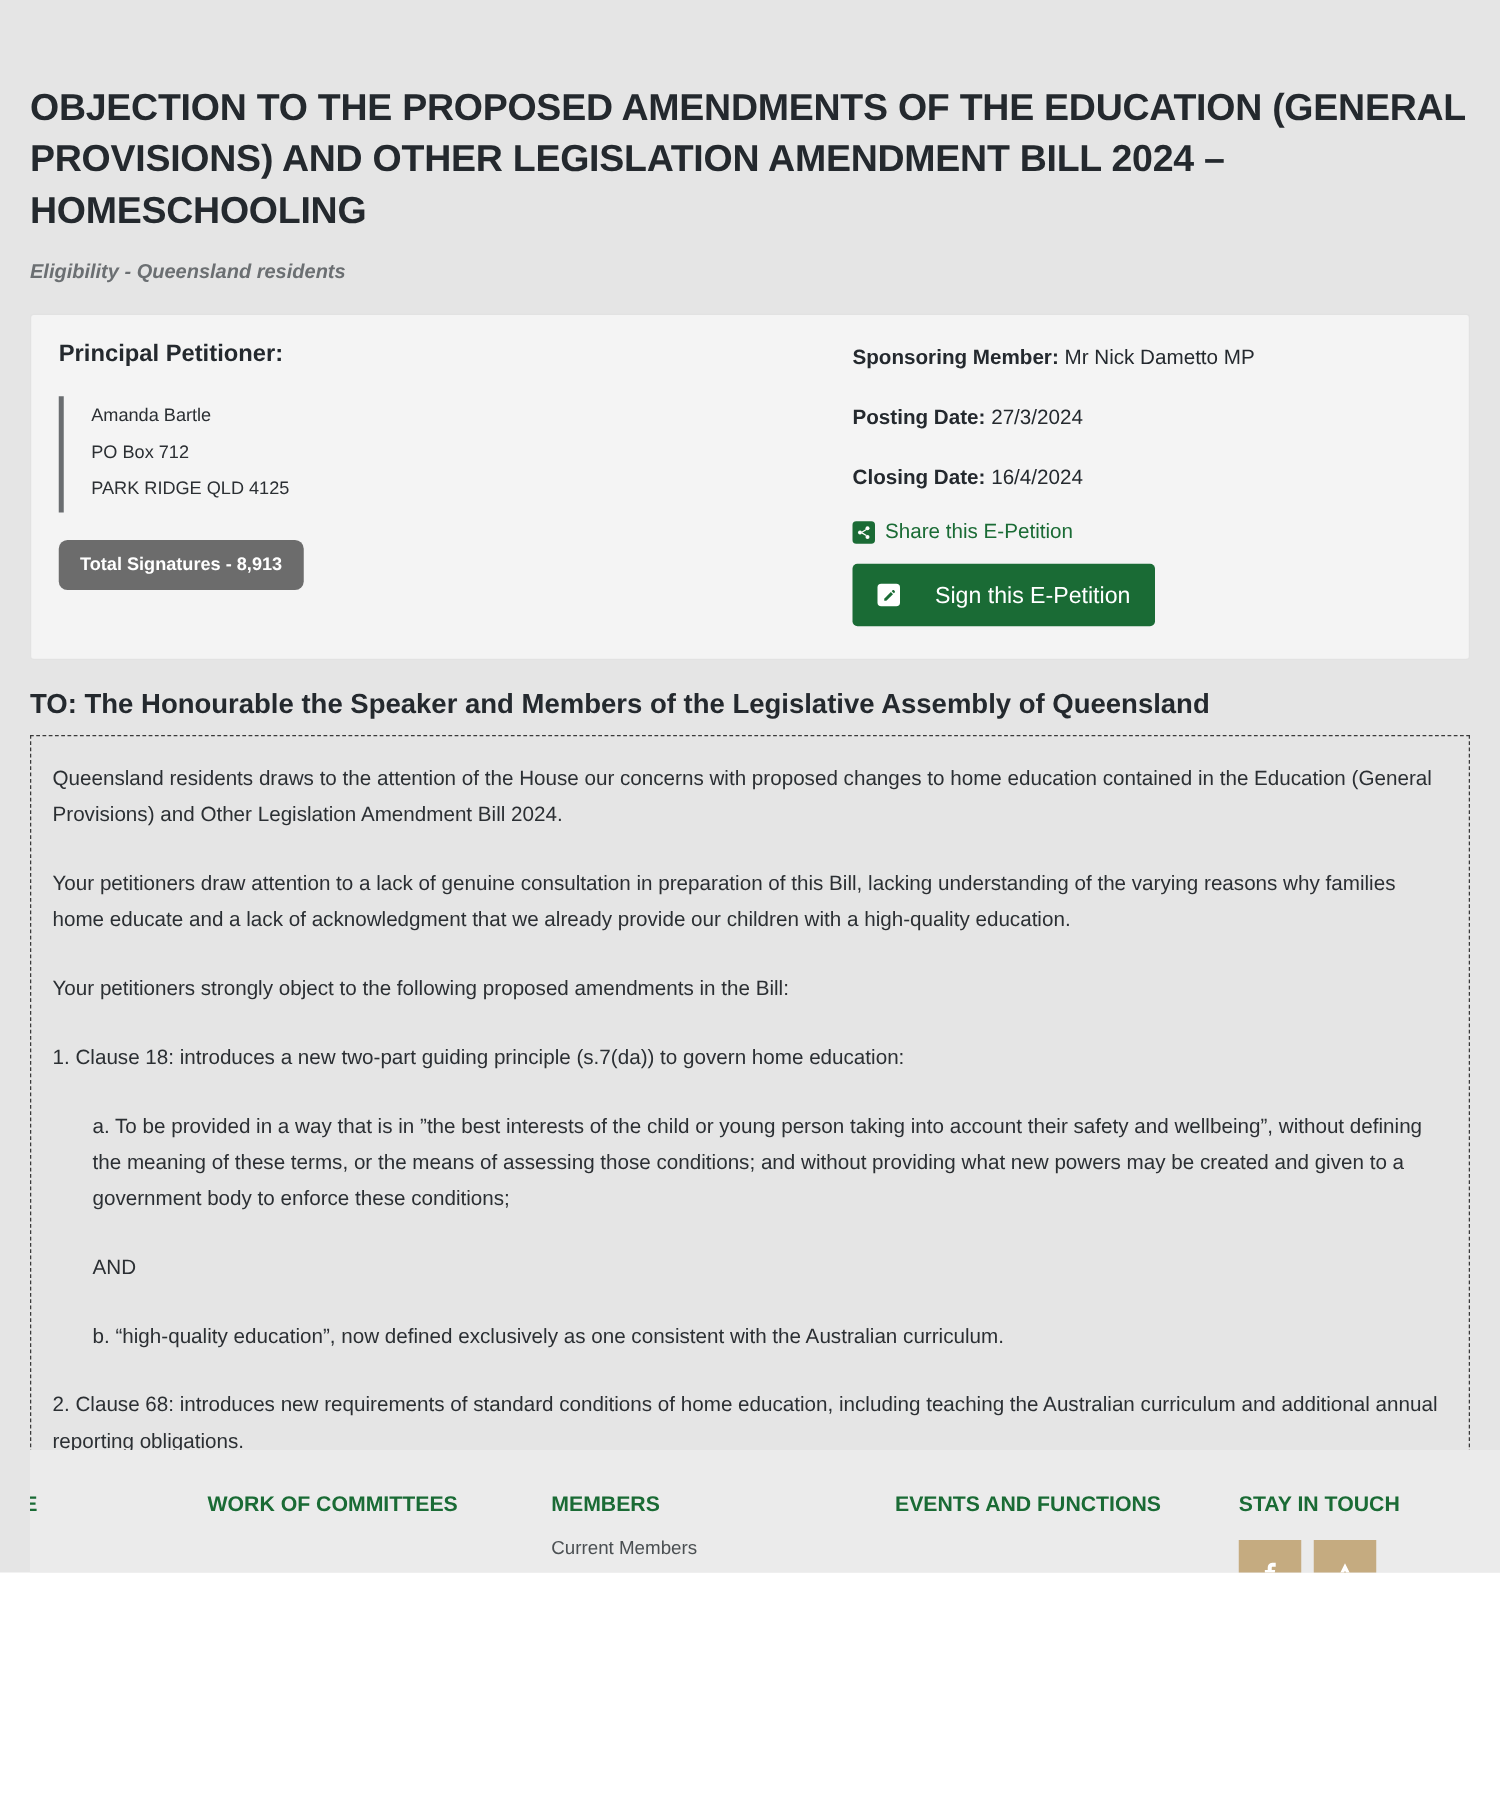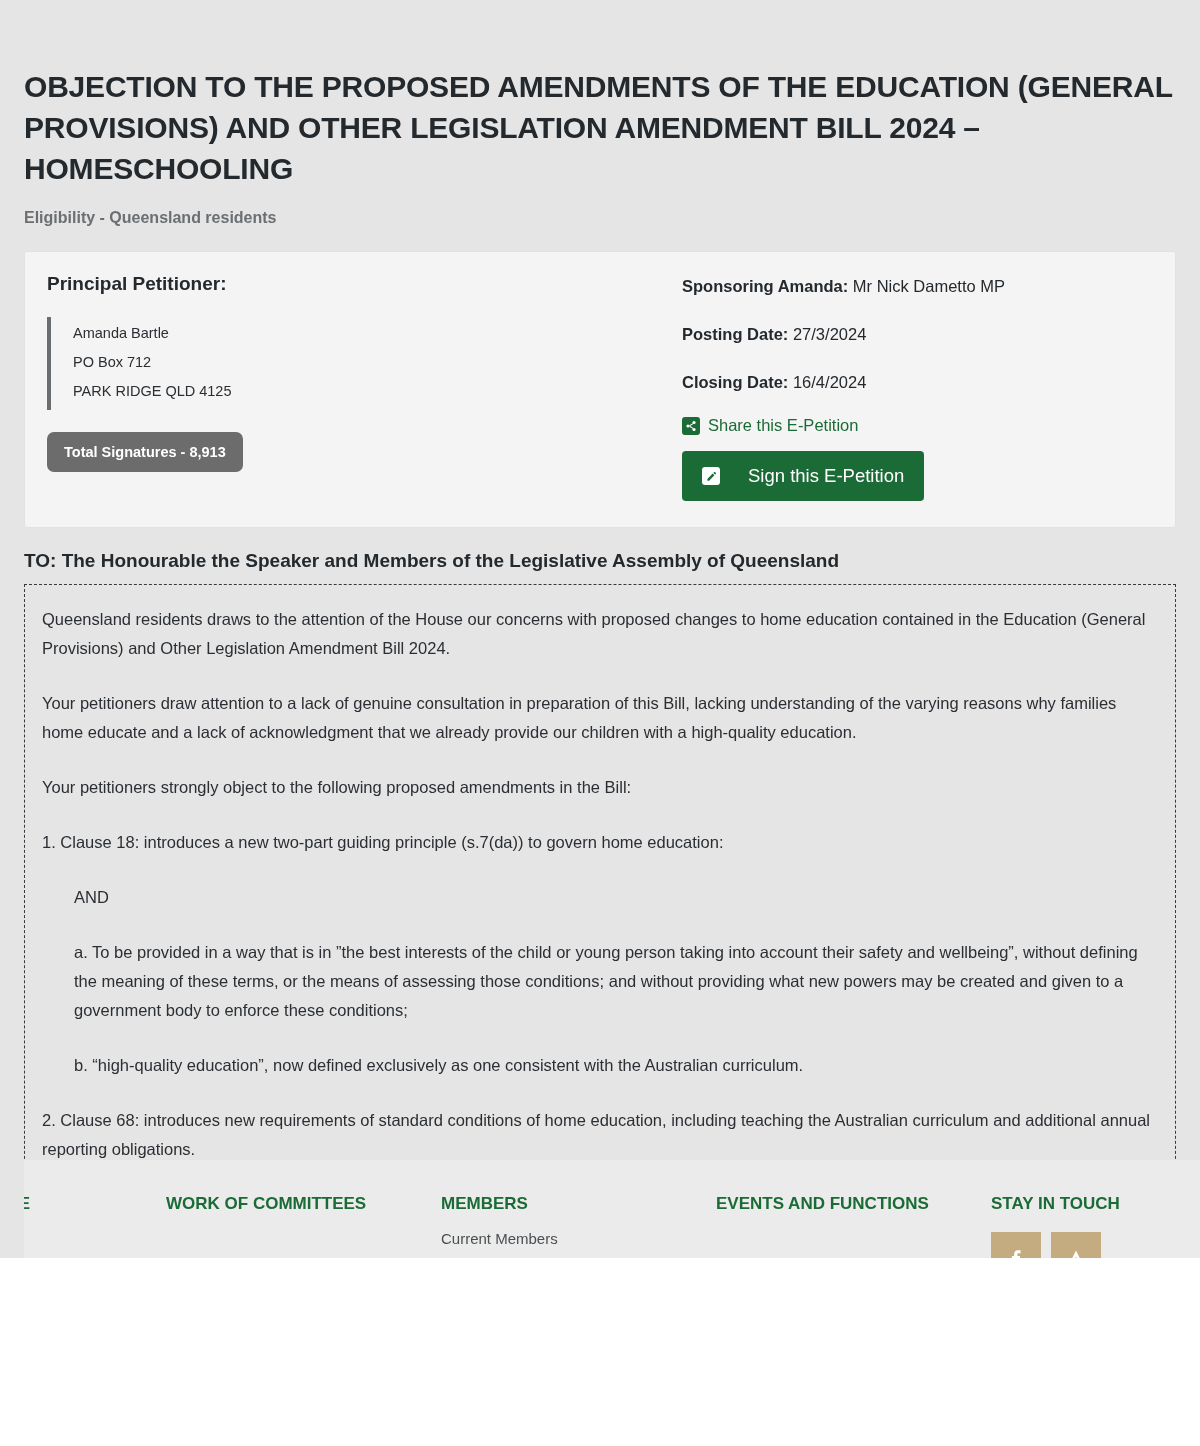--- a/index.html
+++ b/index.html
@@ -33,20 +33,21 @@
     letter-spacing: -0.2px;
     color: #24292e;
     margin: 0;
     text-transform: uppercase;
   }
   .eligibility {
     margin-top: 20px;
     font-size: 16px;
     font-weight: 700;
     color: #6b6f72;
+    font-style: italic;
   }
 
   
   .info-panel {
     margin: 24px 24px 0 24px;
     background: #f4f4f4;
     border: 1px solid #e2e2e2;
     border-radius: 3px;
     display: flex;
     padding: 18px 22px 26px 22px;
@@ -124,21 +125,21 @@
     border-radius: 4px;
     font-family: "Liberation Sans", sans-serif;
     font-size: 18.5px;
     padding: 14px 20px;
     cursor: pointer;
   }
 
   
   .to-line {
     margin: 22px 24px 0 24px;
-    font-size: 19px;
+    font-size: 22px;
     font-weight: 700;
     color: #24292e;
   }
   .petition-box {
     margin: 12px 24px 0 24px;
     border: 1px dashed #3a3a3a;
     padding: 20px 17px 24px 17px;
   }
   .petition-box p {
     font-size: 16.5px;
@@ -211,21 +212,21 @@
       <div class="petitioner-block">
         <div class="petitioner-line">Amanda Bartle</div>
         <div class="petitioner-line">PO Box 712</div>
         <div class="petitioner-line">PARK RIDGE QLD 4125</div>
       </div>
       <div class="sig-badge">Total Signatures - 8,913</div>
     </div>
 
     <div class="info-col-right">
       <div class="meta-line">
-        <span class="meta-key">Sponsoring Amanda:</span>
+        <span class="meta-key">Sponsoring Member:</span>
         <span class="meta-val">Mr Nick Dametto MP</span>
       </div>
       <div class="meta-line">
         <span class="meta-key">Posting Date:</span>
         <span class="meta-val">27/3/2024</span>
       </div>
       <div class="meta-line">
         <span class="meta-key">Closing Date:</span>
         <span class="meta-val">16/4/2024</span>
       </div>
@@ -255,22 +256,22 @@
     </div>
   </div>
 
   <div class="to-line">TO: The Honourable the Speaker and Members of the Legislative Assembly of Queensland</div>
 
   <div class="petition-box">
     <p>Queensland residents draws to the attention of the House our concerns with proposed changes to home education contained in the Education (General Provisions) and Other Legislation Amendment Bill 2024.</p>
     <p>Your petitioners draw attention to a lack of genuine consultation in preparation of this Bill, lacking understanding of the varying reasons why families home educate and a lack of acknowledgment that we already provide our children with a high-quality education.</p>
     <p>Your petitioners strongly object to the following proposed amendments in the Bill:</p>
     <p>1. Clause 18: introduces a new two-part guiding principle (s.7(da)) to govern home education:</p>
+    <p class="indent">a. To be provided in a way that is in ”the best interests of the child or young person taking into account their safety and wellbeing”, without defining the meaning of these terms, or the means of assessing those conditions; and without providing what new powers may be created and given to a government body to enforce these conditions;</p>
     <p class="indent">AND</p>
-    <p class="indent">a. To be provided in a way that is in ”the best interests of the child or young person taking into account their safety and wellbeing”, without defining the meaning of these terms, or the means of assessing those conditions; and without providing what new powers may be created and given to a government body to enforce these conditions;</p>
     <p class="indent">b. “high-quality education”, now defined exclusively as one consistent with the Australian curriculum.</p>
     <p>2. Clause 68: introduces new requirements of standard conditions of home education, including teaching the Australian curriculum and additional annual reporting obligations.</p>
   </div>
 
   <div class="footer">
     <div class="footer-inner">
       <div class="f-col c0">
         <div class="f-head">THE</div>
         <a class="f-link" href="#"></a>
       </div>

